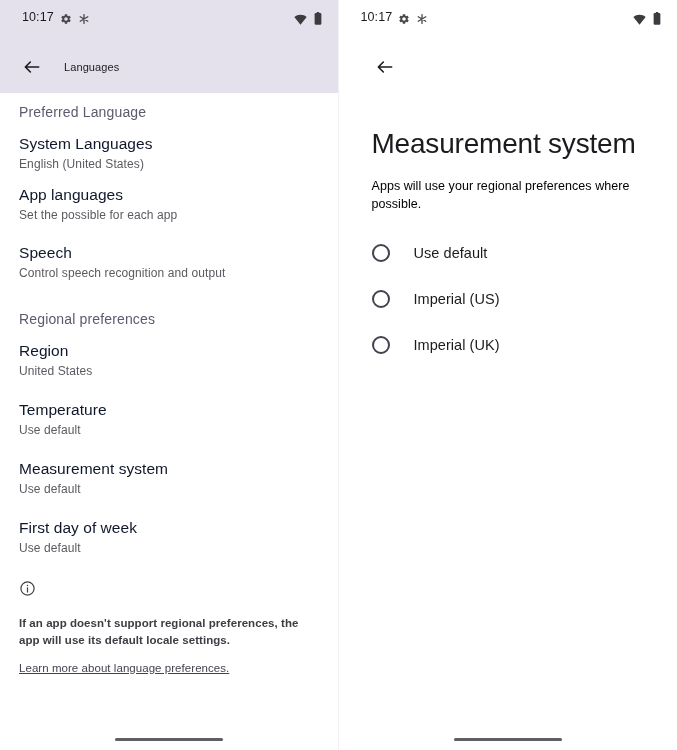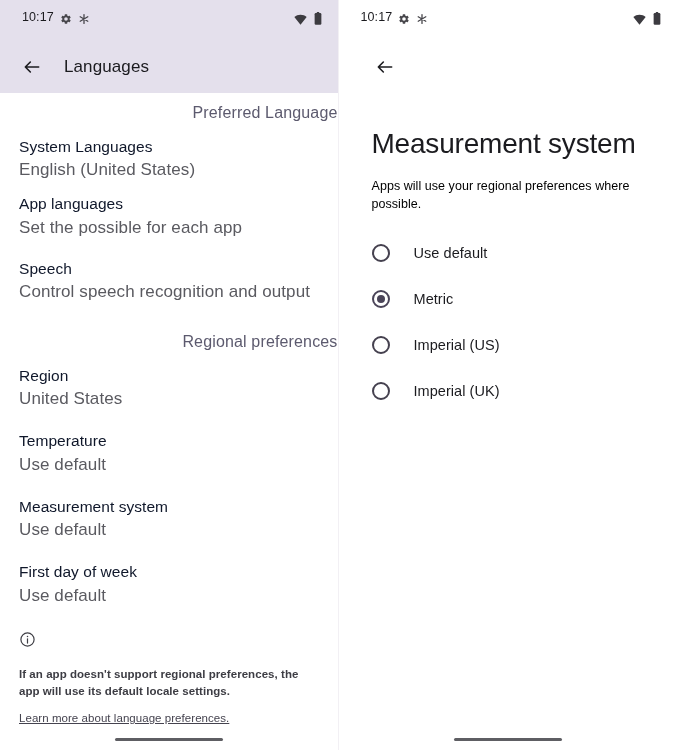--- a/index.html
+++ b/index.html
@@ -83,51 +83,50 @@
   .backbtn {
     width: 40px; height: 40px;
     display: flex;
     align-items: center;
     justify-content: center;
     border-radius: 50%;
     cursor: pointer;
     flex: none;
   }
   .appbar-title {
-    font-size: 17px;
+    font-size: 11px;
     color: #1b1b1f;
     margin-left: 12px;
     letter-spacing: 0.1px;
   }
 
   
   .content {
     position: relative;
     padding: 0;
   }
   .sect {
-    font-size: 16px;
+    font-size: 14px;
     color: #5c5a6e;
     padding: 10px 0 0 19px;
     letter-spacing: 0.15px;
     line-height: 1.3;
-    text-align: right;
   }
   .row {
     padding: 13px 20px 0 19px;
     cursor: pointer;
   }
   .row-title {
     font-size: 15.5px;
     color: #0f172a;
     line-height: 1.25;
     letter-spacing: 0.05px;
   }
   .row-sub {
-    font-size: 17px;
+    font-size: 12px;
     color: #5a5a60;
     margin-top: 3px;
     line-height: 1.3;
     letter-spacing: 0.1px;
   }
 
   
   .footnote {
     padding: 24px 18px 0 19px;
   }
@@ -350,24 +349,20 @@
 
     <div class="big-title">Measurement system</div>
     <div class="subtitle">Apps will use your regional preferences where possible.</div>
 
     <div class="radio-list">
       <div class="radio-row">
         <span class="radio"></span>
         <span class="radio-label">Use default</span>
       </div>
       <div class="radio-row">
-        <span class="radio checked"></span>
-        <span class="radio-label">Metric</span>
-      </div>
-      <div class="radio-row">
         <span class="radio"></span>
         <span class="radio-label">Imperial (US)</span>
       </div>
       <div class="radio-row">
         <span class="radio"></span>
         <span class="radio-label">Imperial (UK)</span>
       </div>
     </div>
 
     <div class="gesture"></div>

